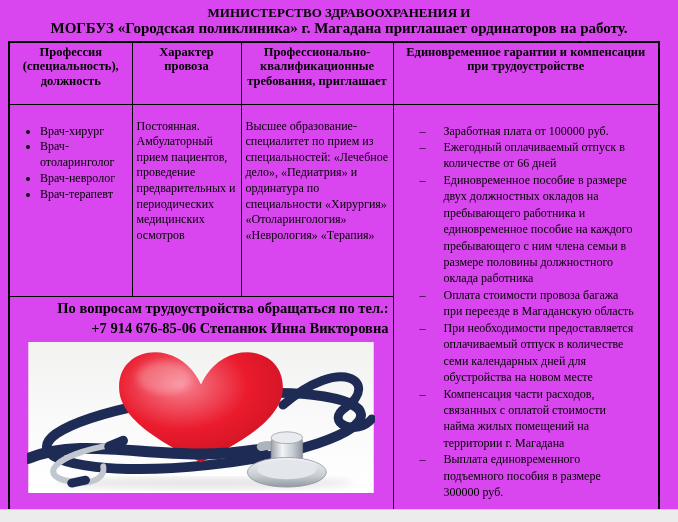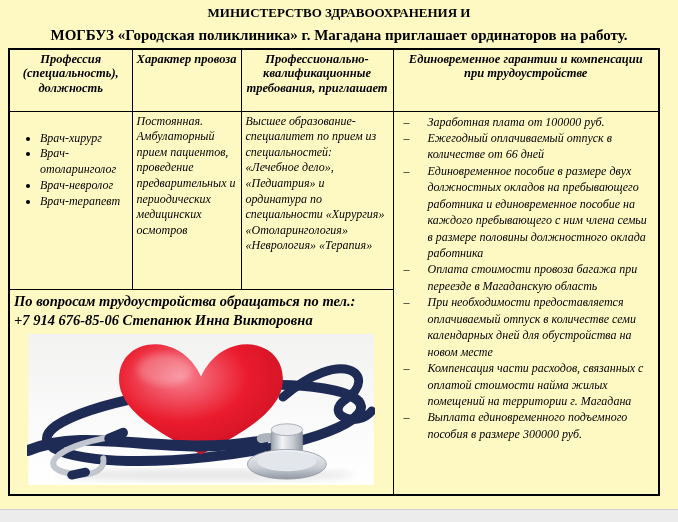--- a/index.html
+++ b/index.html
@@ -1,36 +1,36 @@
 <!DOCTYPE html>
 <html><head>
 <meta charset="utf-8">
 <style>
   html,body{margin:0;padding:0;background:#fff;}
-  .page{position:relative;width:678px;height:522px;background:#fef9c3;overflow:hidden;
+  .page{position:relative;width:678px;height:522px;background:#d946ef;overflow:hidden;
         font-family:"Liberation Serif","DejaVu Serif",serif;color:#000;}
   .titles{padding-top:6px;text-align:center;}
   .title-line{font-weight:bold;font-size:13px;line-height:1.1;}
-  .subtitle{font-weight:bold;font-size:15px;line-height:1.15;margin-top:7px;text-align:center;}
-  table.vac{border-collapse:collapse;margin:3px 0 0 8px;table-layout:fixed;width:526px;font-style:italic;}
+  .subtitle{font-weight:bold;font-size:15px;line-height:1.15;text-align:center;}
+  table.vac{border-collapse:collapse;margin:3px 0 0 8px;table-layout:fixed;width:526px;}
   table.vac td, table.vac th{border:1px solid #000;vertical-align:top;padding:2px 4px;}
   table.vac{border:2px solid #000;}
   th{font-weight:bold;font-size:12.5px;line-height:1.18;text-align:center;vertical-align:top;padding-top:3px;}
   .col1{width:123px;} .col2{width:109px;} .col3{width:152px;} .col4{width:266px;}
   .hdr-row th{height:57px;}
   .body-row td{height:173px;font-size:12px;line-height:1.3;}
   .prof-list{margin:17px 0 0 0;padding-left:26px;list-style-type:disc;}
   .prof-list li{font-size:12px;line-height:1.32;}
-  .plain{font-size:12px;}
+  .plain{font-size:12px;margin-top:12px;}
   .guar-cell{font-size:12px;}
-  .guar-list{margin:0;padding:0;list-style:none;}
+  .guar-list{margin:16px;padding:0;list-style:none;}
   .guar-list li{position:relative;padding-left:30px;font-size:12px;line-height:1.37;}
   .guar-list li::before{content:"\2013";position:absolute;left:6px;top:0;}
   .contact-row td{height:200px;padding:2px 2px 0 2px;}
-  .contact-line{font-weight:bold;font-size:14.5px;line-height:1.35;text-align:left;}
+  .contact-line{font-weight:bold;font-size:14.5px;line-height:1.35;text-align:right;}
   .photo{width:348px;height:151px;margin:3px auto 0 auto;display:block;}
   .bottom-strip{position:absolute;left:0;bottom:0;width:678px;height:12px;
                 background:#ececec;border-top:1px solid #cfcfcf;}
 </style>
 </head>
 <body>
 
 <div class="page">
 
   <div class="titles">

